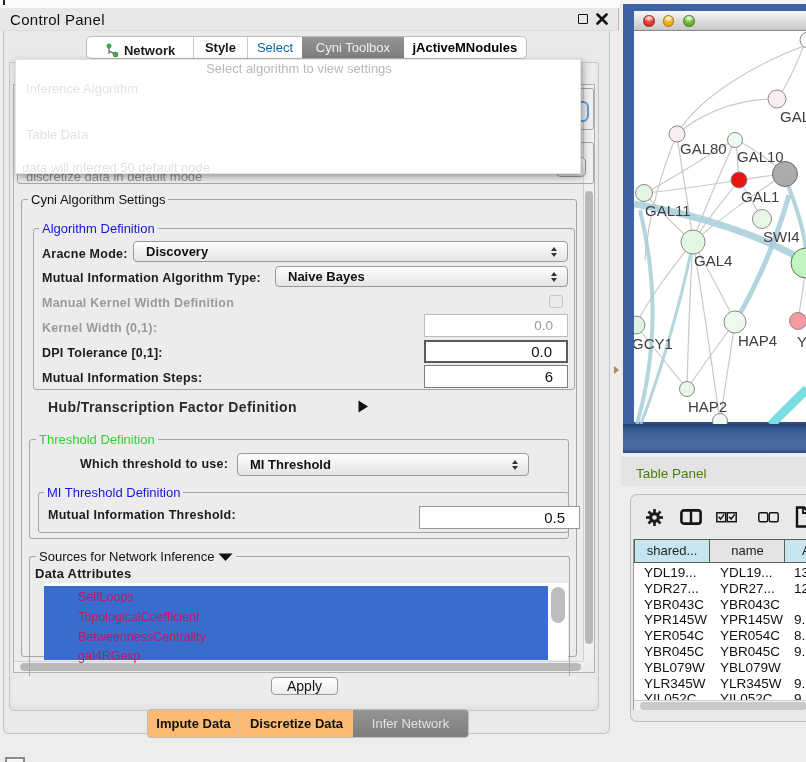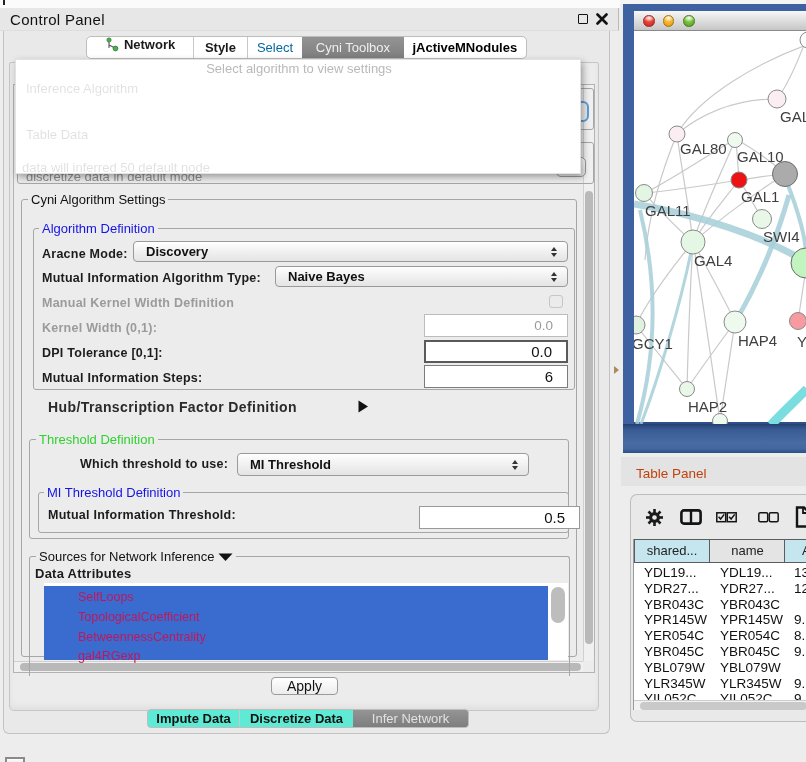--- a/index.html
+++ b/index.html
@@ -28,21 +28,21 @@
 <div class="abs" id="cpwin" style="left:3px;top:8px;width:607px;height:726px;background:#e9e9e9;border:1px solid #c2c2c2;border-top:none;border-radius:0 0 6px 6px;"></div>
 
 <div class="abs" style="left:0px;top:8px;width:619px;height:23px;background:#e7e7e7;border-right:1.5px solid #b9b9b9;border-bottom:1px solid #dedede;"></div>
 <div class="abs" style="left:10px;top:11px;font-size:15px;letter-spacing:0.3px;color:#111;">Control Panel</div>
 <div class="abs" style="left:578px;top:14px;width:10px;height:10px;border:1.8px solid #111;border-radius:1px;"></div>
 <svg class="abs" style="left:596px;top:13px;" width="12" height="12">
     <path d="M1.5 1.5 L10.5 10.5 M10.5 1.5 L1.5 10.5" stroke="#111" stroke-width="2.6" stroke-linecap="round"></path>
   </svg>
 
 <div class="abs" style="left:86px;top:36px;width:441px;height:23px;background:#fff;border:1px solid #bdbdbd;border-radius:5px;overflow:hidden;display:flex;">
-  <div style="width:112px;display:flex;align-items:flex-start;justify-content:center;font-size:13px;font-weight:bold;color:#1a1a1a;border-right:1px solid #c9c9c9;">
+  <div style="width:112px;display:flex;align-items:flex-end;justify-content:center;font-size:13px;font-weight:bold;color:#1a1a1a;border-right:1px solid #c9c9c9;">
     <svg width="15" height="15" style="margin-right:4px" viewBox="0 0 15 15">
         <circle cx="4" cy="3" r="2.1" fill="#4caf50" stroke="#2e7d32" stroke-width=".8"></circle>
         <path d="M4 5 L4 11 M4 8 L10 11" stroke="#555" stroke-width="1.1" fill="none"></path>
         <circle cx="10.5" cy="11.5" r="2.4" fill="#4caf50" stroke="#2e7d32" stroke-width=".8"></circle>
       </svg>
     Network</div>
   <div style="width:56px;display:flex;align-items:center;justify-content:center;font-size:13px;font-weight:bold;color:#1a1a1a;border-right:1px solid #c9c9c9;">Style</div>
   <div style="width:57px;display:flex;align-items:center;justify-content:center;font-size:13px;font-weight:normal;color:#0369a1;">Select</div>
   <div style="width:106px;display:flex;align-items:center;justify-content:center;font-size:13px;color:#efefef;background:linear-gradient(#949494,#7e7e7e);">Cyni Toolbox</div>
   <div style="width:128px;display:flex;align-items:center;justify-content:center;font-size:13px;font-weight:bold;color:#000;">jActiveMNodules</div>
@@ -110,21 +110,21 @@
     </svg></div>
 <div class="lbl" style="left:35px;top:566px;font-size:13px;">Data Attributes</div>
 
 <div class="abs" style="left:44px;top:583px;width:524px;height:77px;background:#fff;"></div>
 <div class="abs" style="left:44px;top:586px;width:504px;height:74px;background:#3a6cd0;"></div>
 <div class="abs" style="left:60px;top:588px;font-size:12.5px;color:#be185d;line-height:19.8px;margin-left:18px;">SelfLoops<br>TopologicalCoefficient<br>BetweennessCentrality<br>gal4RGexp</div>
 <div class="abs" style="left:551px;top:587px;width:14px;height:36px;background:#bdbdbd;border-radius:7px;"></div>
 
 <div class="abs" style="left:271px;top:677px;width:67px;height:18px;background:linear-gradient(#ffffff,#ececec);border:1px solid #9a9a9a;border-radius:4px;font-size:14px;color:#111;display:flex;align-items:center;justify-content:center;">Apply</div>
 
-<div class="abs" style="left:147px;top:709px;width:322px;height:19px;background:#5eead4;border:1px solid #bdbdbd;border-radius:4px;overflow:hidden;display:flex;">
+<div class="abs" style="left:147px;top:709px;width:322px;height:29px;background:#fdba74;border:1px solid #bdbdbd;border-radius:4px;overflow:hidden;display:flex;">
   <div style="width:92px;display:flex;align-items:center;justify-content:center;font-size:13px;font-weight:bold;color:#111;border-right:1px solid #c9c9c9;">Impute Data</div>
   <div style="width:113px;display:flex;align-items:center;justify-content:center;font-size:13px;font-weight:bold;color:#111;">Discretize Data</div>
   <div style="width:115px;display:flex;align-items:center;justify-content:center;font-size:13px;color:#e2e2e2;background:linear-gradient(#949494,#7e7e7e);">Infer Network</div>
 </div>
 
 <div class="abs" style="left:614px;top:366px;width:0;height:0;border:4px solid transparent;border-left:5px solid #b0885f;"></div>
 
 <div class="abs" style="left:15px;top:59px;width:566px;height:115px;background:#fff;box-shadow:2px 3px 7px rgba(0,0,0,.35);border:1px solid #e2e2e2;">
   <div style="position:absolute;left:0;top:1px;width:566px;text-align:center;font-size:13px;color:#b9b9b9;">Select algorithm to view settings</div>
   <div style="position:absolute;left:10px;top:21px;font-size:13px;color:rgba(0,0,0,0.12);">Inference Algorithm</div>
@@ -207,21 +207,21 @@
     <text x="763" y="242">SWI4</text>
     <text x="694" y="266">GAL4</text>
     <text x="632" y="349">GCY1</text>
     <text x="738" y="346">HAP4</text>
     <text x="797" y="347">Y</text>
     <text x="688" y="412">HAP2</text>
   </g>
 </svg>
 
 <div class="abs" style="left:621px;top:457px;width:185px;height:29px;background:#e3e3e3;"></div>
-<div class="abs" style="left:636px;top:466px;font-size:13.5px;color:#c2410c;">Table Panel</div>
+<div class="abs" style="left:636px;top:466px;font-size:13.5px;color:#4d7c0f;">Table Panel</div>
 
 <div class="abs" style="left:630px;top:494px;width:180px;height:228px;background:#e9e9e9;border:1.5px solid #bdbdbd;border-radius:7px 0 0 7px;border-right:none;overflow:hidden;">
 </div>
 
 <svg class="abs" style="left:645px;top:508px;" width="19" height="19" viewBox="0 0 19 19">
   <g fill="#1b1b1b">
     <circle cx="9.5" cy="9.5" r="5.4"></circle>
     <g>
       <rect x="8.2" y="1" width="2.6" height="4.4"></rect>
       <rect x="8.2" y="13.6" width="2.6" height="4.4"></rect>

